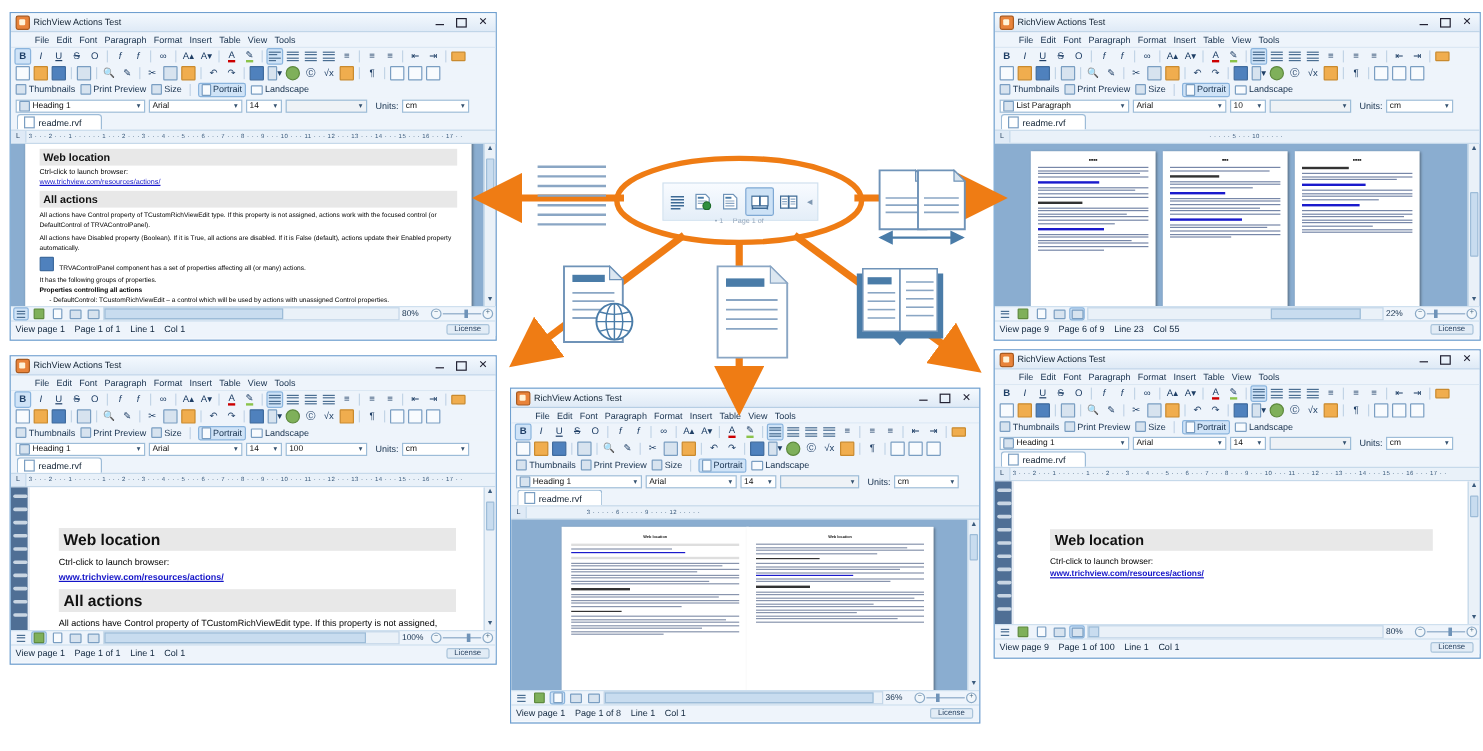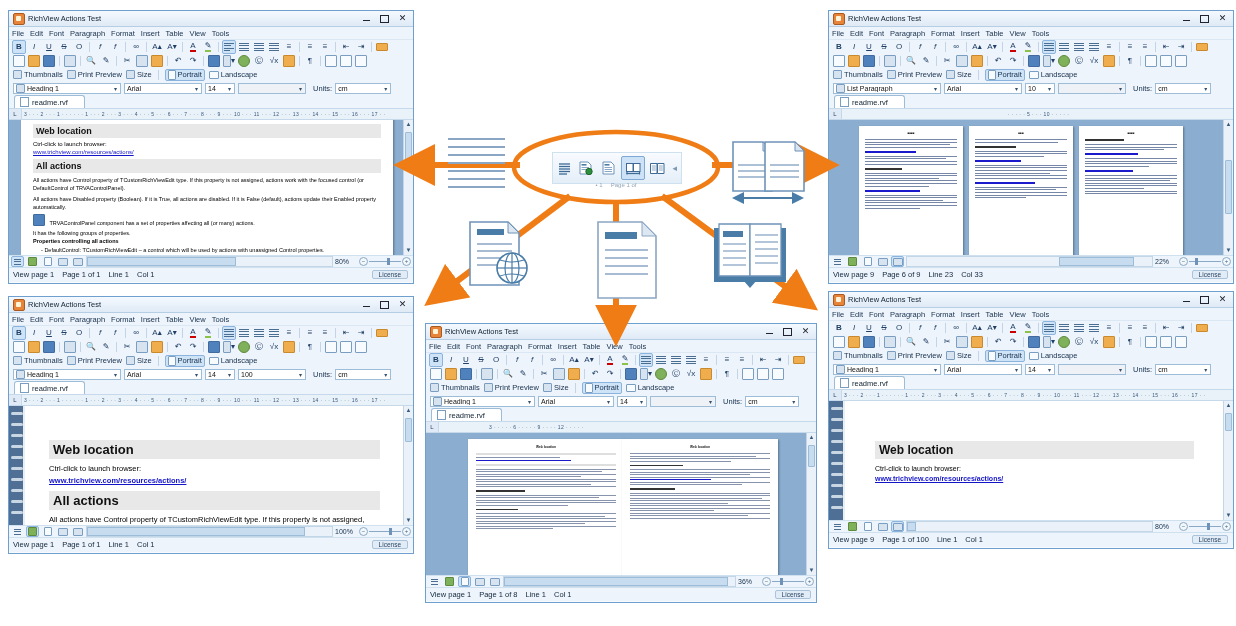--- a/index.html
+++ b/index.html
@@ -16,21 +16,21 @@
   .appicon:after{content:"";position:absolute;left:2px;top:2px;width:5px;height:5px;
                  background:#fff3d8;border-radius:1px;}
   .wintitle{font-size:7.5px;color:#123;white-space:nowrap;flex:1 1 auto;overflow:hidden;}
   .winbtns{display:flex;gap:1px;align-items:center;flex:0 0 auto;}
   .winbtn{width:17px;height:12px;display:flex;align-items:center;justify-content:center;
           font-size:8px;color:#223;line-height:1;}
   .winbtn .mn{display:block;width:7px;height:1px;background:#223;margin-top:4px;}
   .winbtn .mx{display:block;width:7px;height:6px;border:1px solid #223;}
   .winbtn .cl{font-size:9px;}
 
-  .menubar{height:12px;display:flex;align-items:center;gap:6px;padding:0 3px;
+  .menubar{height:12px;display:flex;align-items:center;gap:6px;padding:0 20px;
            background:#eef4fb;border-bottom:1px solid #dbe7f3;}
   .menubar span{font-size:7.5px;color:#16304d;white-space:nowrap;}
 
   .tbrow{height:14px;display:flex;align-items:center;gap:1px;padding:0 3px;background:#eef4fb;}
   .tbtn{width:12px;height:12px;display:flex;align-items:center;justify-content:center;
         font-size:8px;line-height:1;color:#1f3f66;border:1px solid transparent;border-radius:2px;}
   .tbtn.on{background:#cfe3f7;border-color:#8ab4dd;}
   .sep{width:1px;height:10px;background:#c2d4e6;margin:0 2px;}
   .sq{width:10px;height:10px;border:1px solid #7a9ec2;border-radius:1px;background:#f8fbfe;}
   .sq.blue{background:#4f81bd;border-color:#3f6b9e;}
@@ -712,21 +712,21 @@
         <span class="zline">
           <span class="zknob" style="left:18%"></span>
         </span>
         <span class="zb">+</span>
       </div>
   </div>
   <div class="statusbar">
     <span class="cell">View page 9</span>
     <span class="cell">Page 6 of 9</span>
     <span class="cell">Line 23</span>
-    <span class="cell">Col 33</span>
+    <span class="cell">Col 55</span>
     <span class="grow"></span>
     <span class="licbtn">License</span>
   </div>
 </div>
 
 <div class="win" style="left:8px;top:296px;width:404px;height:256px;">
   <div class="titlebar">
     <div class="appicon"></div>
     <div class="wintitle">RichView Actions Test</div>
     <div class="winbtns">

